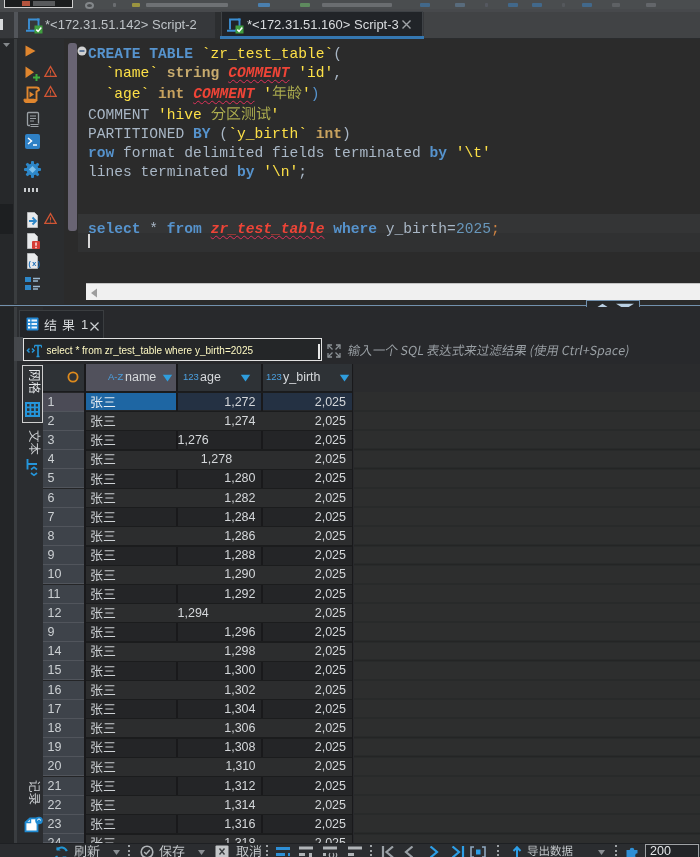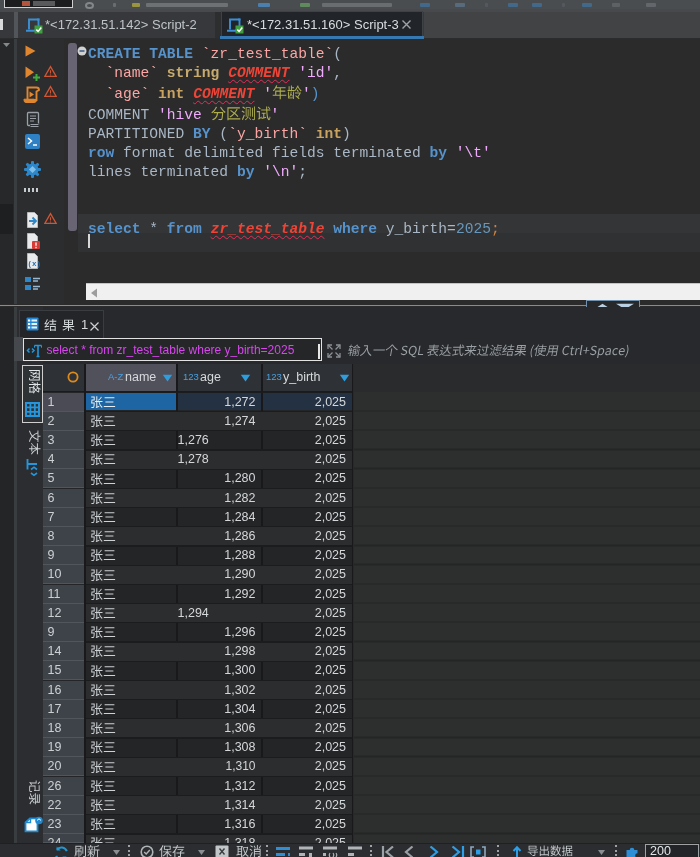--- a/index.html
+++ b/index.html
@@ -1,23 +1,23 @@
 <!DOCTYPE html>
 <html><head><meta charset="utf-8"><style>
 *{margin:0;padding:0;box-sizing:border-box}
 html,body{width:700px;height:857px;overflow:hidden;background:#2b2b2b}
 #app{position:relative;width:700px;height:857px;background:#2b2b2b;font-family:"Liberation Sans",sans-serif;overflow:hidden}
 .abs{position:absolute}
 pre{font-family:"Liberation Mono",monospace;font-size:14.6px;line-height:19px;color:#a9b7c6}
 .kw{color:#5693cd;font-weight:bold}
-.id{color:#fca5a5}
+.id{color:#fde047}
 .ty{color:#c9a35f;font-weight:bold}
 .ty2{color:#c7ab6e;font-weight:bold}
 .er{color:#ee4437;font-weight:bold;font-style:italic;text-decoration:underline wavy #e0315a 1.3px;text-underline-offset:2px}
-.st{color:#f0abfc}
+.st{color:#fde047}
 .nu{color:#6897bb}
 .sc{color:#cc8242}
 </style></head><body>
 <div id="app">
 
 <div class="abs" style="left:0;top:0;width:700px;height:9px;background:#4a4d4f"></div>
 <div class="abs" style="left:4px;top:0;width:69px;height:8px;border:1px solid #d0d0d0;border-top:none;background:#1b1d1e"></div>
 <div class="abs" style="left:22px;top:1px;width:8px;height:5px;background:#b4543e"></div>
 <div class="abs" style="left:33px;top:1px;width:22px;height:5px;background:#585a5c"></div>
 <div class="abs" style="left:85px;top:2px;width:9px;height:7px;border:2px solid #83878a;border-radius:50%"></div>
@@ -191,21 +191,21 @@
 <svg class="abs" style="left:88.5px;top:321px" width="11" height="11" viewBox="0 0 11 11">
       <path d="M1.5 1.5l8 8M9.5 1.5l-8 8" stroke="#ccd0d3" stroke-width="1.2"></path>
     </svg>
 <div class="abs" style="left:14px;top:337px;width:9px;height:24px;background:#45484c"></div>
 <div class="abs" style="left:23px;top:337.5px;width:299px;height:23px;background:#242628;border:1.5px solid #e2e2e2"></div>
 <svg class="abs" style="left:26px;top:343px" width="16" height="16" viewBox="0 0 16 16">
       <path d="M3.5 5.5L1.5 7.5l2 2M6 5.5l2 2-2 2" stroke="#2596d8" stroke-width="1.5" fill="none"></path>
       <path d="M8.5 2.5h7M12 2.5v11M10.5 13.5h3" stroke="#2596d8" stroke-width="1.6" fill="none"></path>
       <path d="M8.5 2.5v2.2M15.5 2.5v2.2" stroke="#2596d8" stroke-width="1"></path>
     </svg>
-<div class="abs" style="left:46.5px;top:341px;height:19px;line-height:19px;color:#d946ef;font-size:12px">select * from zr_test_table where y_birth=2025</div>
+<div class="abs" style="left:46.5px;top:341px;height:19px;line-height:19px;color:#fef9c3;font-size:10px">select * from zr_test_table where y_birth=2025</div>
 <div class="abs" style="left:318px;top:344px;width:2px;height:15px;background:#e8e8e8"></div>
 <svg class="abs" style="left:326px;top:343px" width="16" height="16" viewBox="0 0 16 16">
       <path d="M2 6V2h4M10 2h4v4M14 10v4h-4M6 14H2v-4" stroke="#8a9094" stroke-width="1.3" fill="none"></path>
       <path d="M2 2l4.5 4.5M14 2L9.5 6.5M14 14L9.5 9.5M2 14l4.5-4.5" stroke="#8a9094" stroke-width="1.3"></path>
     </svg>
 <svg style="position:absolute;left:347px;top:342px" width="284" height="17" viewBox="0 -13 284 17">
       <path transform="skewX(-10)" d="M9.2 -5.6V-1.1H9.9V-5.6ZM10.8 -6.1V-0.1C10.8 0.1 10.7 0.1 10.6 0.1C10.4 0.1 9.9 0.1 9.3 0.1C9.5 0.3 9.6 0.7 9.6 0.9C10.3 0.9 10.8 0.9 11.1 0.8C11.4 0.6 11.5 0.4 11.5 -0.1V-6.1ZM0.9 -4.1C1.0 -4.2 1.4 -4.3 1.8 -4.3H2.7V-2.6C1.9 -2.4 1.1 -2.2 0.5 -2.1L0.7 -1.2L2.7 -1.7V1.0H3.6V-1.9L4.6 -2.2L4.5 -3.0L3.6 -2.8V-4.3H4.6V-5.2H3.6V-7.1H2.7V-5.2H1.7C2.0 -6.0 2.3 -7.1 2.5 -8.2H4.6V-9.0H2.7C2.8 -9.5 2.9 -9.9 3.0 -10.3L2.1 -10.5C2.0 -10.0 2.0 -9.5 1.9 -9.0H0.6V-8.2H1.7C1.5 -7.1 1.2 -6.3 1.1 -5.9C1.0 -5.4 0.8 -5.0 0.6 -4.9C0.7 -4.7 0.8 -4.3 0.9 -4.1ZM8.2 -10.5C7.4 -9.2 5.9 -8.0 4.4 -7.3C4.6 -7.1 4.8 -6.8 5.0 -6.6C5.3 -6.8 5.6 -7.0 6.0 -7.2V-6.7H10.6V-7.3C10.9 -7.1 11.2 -6.9 11.6 -6.7C11.7 -7.0 12.0 -7.3 12.2 -7.5C10.9 -8.0 9.7 -8.7 8.7 -9.8L9.0 -10.2ZM6.3 -7.4C7.0 -7.9 7.7 -8.5 8.2 -9.2C8.9 -8.5 9.6 -7.9 10.3 -7.4ZM7.7 -5.1V-4.1H6.0V-5.1ZM5.2 -5.8V1.0H6.0V-1.6H7.7V0.0C7.7 0.1 7.7 0.2 7.6 0.2C7.4 0.2 7.1 0.2 6.7 0.2C6.8 0.4 6.9 0.7 7.0 0.9C7.5 0.9 7.9 0.9 8.1 0.8C8.4 0.7 8.5 0.4 8.5 0.0V-5.8ZM6.0 -3.4H7.7V-2.3H6.0Z M18.1 -7.3C17.3 -3.8 15.7 -1.2 12.9 0.2C13.2 0.4 13.6 0.8 13.8 1.0C16.3 -0.5 17.9 -2.8 18.8 -6.0C19.4 -3.7 20.7 -0.9 23.8 1.0C24.0 0.7 24.4 0.3 24.6 0.2C19.6 -2.8 19.4 -7.5 19.4 -9.7H15.3V-8.8H18.4C18.5 -8.3 18.5 -7.8 18.6 -7.2Z M25.6 -5.4V-4.4H37.0V-5.4Z M43.7 -9.5C44.9 -7.9 47.1 -5.9 49.2 -4.7C49.4 -5.0 49.6 -5.3 49.8 -5.6C47.8 -6.6 45.5 -8.5 44.1 -10.5H43.1C42.2 -8.8 40.0 -6.7 37.7 -5.4C37.9 -5.2 38.2 -4.9 38.3 -4.6C40.5 -5.9 42.7 -7.9 43.7 -9.5ZM43.2 -6.4V1.0H44.2V-6.4Z M56.6 0.2C58.5 0.2 59.7 -1.0 59.7 -2.4C59.7 -3.8 58.9 -4.4 57.8 -4.9L56.5 -5.5C55.8 -5.8 55.0 -6.1 55.0 -7.0C55.0 -7.8 55.7 -8.3 56.7 -8.3C57.6 -8.3 58.2 -8.0 58.8 -7.5L59.4 -8.2C58.8 -8.9 57.8 -9.3 56.7 -9.3C55.0 -9.3 53.8 -8.3 53.8 -6.9C53.8 -5.6 54.8 -4.9 55.7 -4.5L57.0 -4.0C57.9 -3.6 58.5 -3.3 58.5 -2.3C58.5 -1.5 57.8 -0.9 56.6 -0.9C55.7 -0.9 54.7 -1.3 54.1 -2.0L53.4 -1.2C54.2 -0.4 55.3 0.2 56.6 0.2Z M64.9 -0.8C63.2 -0.8 62.2 -2.3 62.2 -4.6C62.2 -6.9 63.2 -8.3 64.9 -8.3C66.5 -8.3 67.6 -6.9 67.6 -4.6C67.6 -2.3 66.5 -0.8 64.9 -0.8ZM67.7 2.3C68.2 2.3 68.7 2.2 69.0 2.1L68.8 1.2C68.5 1.3 68.2 1.3 67.8 1.3C66.8 1.3 66.0 0.9 65.6 0.1C67.5 -0.2 68.8 -2.0 68.8 -4.6C68.8 -7.6 67.2 -9.3 64.9 -9.3C62.6 -9.3 61.0 -7.6 61.0 -4.6C61.0 -1.9 62.3 -0.2 64.3 0.1C64.8 1.4 66.0 2.3 67.7 2.3Z M70.8 0.0H76.0V-1.0H71.9V-9.2H70.8Z M80.9 0.1 81.2 1.0C82.6 0.6 84.8 0.1 86.8 -0.4L86.7 -1.3L83.5 -0.5V-3.4C84.3 -3.8 84.9 -4.3 85.4 -4.8C86.3 -2.0 87.9 0.1 90.6 1.0C90.7 0.7 91.0 0.3 91.2 0.1C89.8 -0.3 88.7 -1.1 87.8 -2.1C88.7 -2.6 89.7 -3.2 90.5 -3.9L89.8 -4.5C89.1 -3.9 88.2 -3.2 87.4 -2.7C86.9 -3.3 86.6 -4.1 86.3 -4.9H90.8V-5.7H85.8V-6.8H89.9V-7.6H85.8V-8.6H90.4V-9.5H85.8V-10.5H84.9V-9.5H80.4V-8.6H84.9V-7.6H80.9V-6.8H84.9V-5.7H79.9V-4.9H84.2C83.0 -3.9 81.1 -2.9 79.5 -2.5C79.7 -2.2 79.9 -1.9 80.1 -1.7C80.9 -2.0 81.8 -2.3 82.6 -2.8V-0.3Z M92.8 -9.8C93.6 -9.3 94.5 -8.7 94.9 -8.2L95.6 -8.8C95.1 -9.3 94.2 -9.9 93.5 -10.3ZM92.3 -7.2C93.1 -6.8 94.1 -6.2 94.5 -5.7L95.2 -6.3C94.7 -6.8 93.8 -7.5 92.9 -7.8ZM98.8 -10.5C98.8 -9.4 98.8 -8.4 98.7 -7.6H95.5V-6.7H98.6C98.4 -4.4 97.6 -2.7 95.4 -1.7C95.6 -1.6 95.9 -1.2 96.0 -1.0C98.0 -1.9 98.9 -3.4 99.3 -5.3C100.0 -3.2 101.0 -1.8 103.0 -1.0C103.1 -1.3 103.3 -1.7 103.5 -1.8C101.4 -2.6 100.4 -4.2 99.9 -6.7H103.3V-7.6H99.6C99.7 -8.5 99.7 -9.4 99.8 -10.5ZM94.9 -4.7H92.2V-3.8H94.0V-1.5C93.4 -1.0 92.7 -0.4 92.1 -0.1L92.5 0.9C93.2 0.4 93.9 -0.2 94.5 -0.7C95.3 0.2 96.5 0.7 98.1 0.8C99.5 0.8 102.0 0.8 103.4 0.7C103.4 0.5 103.6 0.0 103.7 -0.2C102.2 -0.1 99.4 -0.1 98.1 -0.1C96.6 -0.2 95.5 -0.6 94.9 -1.5Z M113.0 -9.9C113.6 -9.4 114.4 -8.8 114.8 -8.3L115.4 -8.9C115.0 -9.3 114.2 -10.0 113.6 -10.4ZM111.2 -10.5C111.2 -9.7 111.2 -8.9 111.2 -8.2H104.8V-7.2H111.3C111.6 -2.6 112.7 1.0 114.7 1.0C115.7 1.0 116.0 0.4 116.2 -1.8C115.9 -1.9 115.6 -2.1 115.4 -2.3C115.3 -0.7 115.2 0.1 114.8 0.1C113.6 0.1 112.6 -3.0 112.3 -7.2H116.0V-8.2H112.2C112.2 -8.9 112.2 -9.7 112.2 -10.5ZM104.8 -0.3 105.1 0.6C106.8 0.3 109.0 -0.2 111.2 -0.8L111.1 -1.6L108.4 -1.0V-4.5H110.8V-5.4H105.2V-4.5H107.5V-0.8Z M126.1 -7.9C125.8 -7.1 125.2 -6.0 124.8 -5.4L125.6 -5.1C126.0 -5.7 126.6 -6.7 127.0 -7.6ZM118.9 -7.5C119.4 -6.8 119.9 -5.7 120.1 -5.1L121.0 -5.5C120.8 -6.1 120.3 -7.1 119.8 -7.8ZM122.4 -10.5V-9.0H117.9V-8.1H122.4V-5.0H117.3V-4.0H121.7C120.6 -2.5 118.7 -1.1 117.0 -0.3C117.3 -0.1 117.6 0.2 117.7 0.5C119.4 -0.4 121.1 -1.9 122.4 -3.5V1.0H123.3V-3.6C124.6 -1.9 126.4 -0.3 128.0 0.5C128.2 0.2 128.5 -0.1 128.7 -0.3C127.0 -1.0 125.1 -2.5 124.0 -4.0H128.4V-5.0H123.3V-8.1H127.9V-9.0H123.3V-10.5Z M130.1 -9.7C130.8 -9.0 131.6 -8.1 132.0 -7.5L132.7 -8.1C132.4 -8.7 131.5 -9.5 130.8 -10.2ZM133.9 -6.0C134.5 -5.2 135.3 -4.1 135.6 -3.4L136.4 -3.9C136.1 -4.6 135.3 -5.6 134.6 -6.4ZM132.4 -5.8H129.7V-4.9H131.5V-1.7C130.9 -1.5 130.2 -0.9 129.6 -0.2L130.2 0.7C130.9 -0.2 131.5 -0.9 131.9 -0.9C132.2 -0.9 132.6 -0.5 133.1 -0.1C134.0 0.4 135.0 0.5 136.6 0.5C137.8 0.5 140.0 0.5 140.9 0.4C140.9 0.1 141.1 -0.3 141.2 -0.6C140.0 -0.5 138.1 -0.4 136.6 -0.4C135.2 -0.4 134.1 -0.5 133.3 -1.0C132.9 -1.2 132.6 -1.5 132.4 -1.6ZM138.1 -10.5V-8.2H133.3V-7.4H138.1V-2.4C138.1 -2.2 138.0 -2.1 137.8 -2.1C137.5 -2.1 136.7 -2.1 135.7 -2.1C135.9 -1.9 136.0 -1.4 136.1 -1.2C137.2 -1.2 138.0 -1.2 138.5 -1.3C138.9 -1.5 139.1 -1.8 139.1 -2.4V-7.4H140.8V-8.2H139.1V-10.5Z M148.2 -2.5V-0.2C148.2 0.6 148.5 0.8 149.5 0.8C149.7 0.8 151.0 0.8 151.2 0.8C152.0 0.8 152.2 0.4 152.3 -0.9C152.1 -1.0 151.8 -1.1 151.7 -1.2C151.6 -0.1 151.5 0.1 151.1 0.1C150.8 0.1 149.7 0.1 149.5 0.1C149.1 0.1 149.0 0.1 149.0 -0.2V-2.5ZM147.2 -2.5C147.0 -1.6 146.7 -0.5 146.2 0.2L146.9 0.4C147.3 -0.2 147.7 -1.4 147.9 -2.2ZM149.3 -3.0C149.8 -2.4 150.4 -1.6 150.6 -1.1L151.2 -1.4C151.0 -2.0 150.4 -2.8 149.9 -3.3ZM151.7 -2.5C152.3 -1.6 152.9 -0.5 153.1 0.3L153.7 -0.1C153.5 -0.8 152.9 -1.9 152.3 -2.7ZM142.7 -9.6C143.4 -9.2 144.3 -8.5 144.7 -8.1L145.3 -8.7C144.8 -9.1 144.0 -9.8 143.3 -10.2ZM142.1 -6.2C142.9 -5.9 143.7 -5.3 144.2 -4.9L144.7 -5.5C144.3 -5.9 143.4 -6.5 142.7 -6.9ZM142.4 0.1 143.2 0.6C143.8 -0.5 144.5 -2.0 145.0 -3.2L144.2 -3.8C143.7 -2.4 142.9 -0.8 142.4 0.1ZM145.7 -8.1V-5.5C145.7 -3.8 145.6 -1.3 144.5 0.5C144.6 0.6 145.0 0.9 145.1 1.1C146.3 -0.8 146.6 -3.6 146.6 -5.5V-7.4H152.5C152.4 -7.0 152.2 -6.5 152.1 -6.2L152.7 -6.0C153.0 -6.5 153.3 -7.3 153.6 -8.0L153.0 -8.2L152.9 -8.1H149.6V-8.9H153.1V-9.7H149.6V-10.5H148.7V-8.1ZM148.4 -7.2V-6.1L147.0 -6.0L147.1 -5.3L148.4 -5.4V-4.9C148.4 -4.1 148.7 -3.9 149.8 -3.9C150.0 -3.9 151.6 -3.9 151.8 -3.9C152.7 -3.9 152.9 -4.1 153.0 -5.2C152.8 -5.3 152.4 -5.4 152.3 -5.5C152.2 -4.7 152.1 -4.6 151.7 -4.6C151.4 -4.6 150.1 -4.6 149.8 -4.6C149.3 -4.6 149.2 -4.7 149.2 -4.9V-5.5L151.6 -5.7L151.5 -6.4L149.2 -6.2V-7.2Z M154.6 -0.7 154.7 0.3C156.0 0.0 157.6 -0.3 159.2 -0.7L159.1 -1.6C157.4 -1.2 155.7 -0.9 154.6 -0.7ZM154.8 -5.3C155.0 -5.4 155.3 -5.5 156.9 -5.7C156.3 -4.9 155.8 -4.3 155.6 -4.0C155.2 -3.6 154.9 -3.3 154.6 -3.2C154.7 -3.0 154.9 -2.5 154.9 -2.3C155.2 -2.5 155.7 -2.6 159.1 -3.2C159.1 -3.4 159.1 -3.8 159.1 -4.0L156.3 -3.6C157.3 -4.7 158.3 -6.0 159.2 -7.3L158.3 -7.9C158.1 -7.4 157.8 -7.0 157.5 -6.5L155.8 -6.4C156.6 -7.4 157.3 -8.8 157.9 -10.0L156.9 -10.4C156.4 -9.0 155.5 -7.4 155.2 -7.0C154.9 -6.6 154.7 -6.3 154.5 -6.3C154.6 -6.0 154.8 -5.5 154.8 -5.3ZM162.1 -10.5V-8.8H159.2V-7.9H162.1V-6.0H159.5V-5.1H165.7V-6.0H163.1V-7.9H165.9V-8.8H163.1V-10.5ZM159.9 -3.8V1.0H160.8V0.5H164.4V0.9H165.4V-3.8ZM160.8 -0.4V-3.0H164.4V-0.4Z M168.6 -9.9V-4.9H172.4V-3.9H167.4V-3.0H171.6C170.5 -1.8 168.7 -0.7 167.1 -0.2C167.3 0.0 167.6 0.4 167.7 0.6C169.4 -0.0 171.2 -1.2 172.4 -2.6V1.0H173.4V-2.7C174.6 -1.3 176.4 -0.1 178.0 0.5C178.2 0.3 178.5 -0.1 178.7 -0.3C177.1 -0.8 175.3 -1.9 174.1 -3.0H178.4V-3.9H173.4V-4.9H177.2V-9.9ZM169.6 -7.0H172.4V-5.7H169.6ZM173.4 -7.0H176.2V-5.7H173.4ZM169.6 -9.1H172.4V-7.8H169.6ZM173.4 -9.1H176.2V-7.8H173.4Z M184.9 2.5 185.6 2.1C184.5 0.4 184.0 -1.8 184.0 -3.9C184.0 -6.0 184.5 -8.1 185.6 -9.9L184.9 -10.2C183.8 -8.3 183.1 -6.3 183.1 -3.9C183.1 -1.4 183.8 0.6 184.9 2.5Z M193.6 -10.5V-9.1H190.2V-8.2H193.6V-7.0H190.5V-3.6H193.6C193.5 -2.9 193.3 -2.2 192.9 -1.6C192.2 -2.1 191.7 -2.7 191.3 -3.3L190.5 -3.1C191.0 -2.2 191.6 -1.6 192.3 -1.0C191.8 -0.5 190.9 -0.1 189.7 0.3C189.9 0.5 190.2 0.8 190.3 1.0C191.6 0.7 192.5 0.1 193.1 -0.5C194.4 0.3 195.9 0.8 197.7 1.0C197.9 0.8 198.1 0.4 198.3 0.2C196.5 -0.0 194.9 -0.5 193.7 -1.2C194.2 -1.9 194.4 -2.7 194.5 -3.6H197.8V-7.0H194.5V-8.2H198.2V-9.1H194.5V-10.5ZM191.4 -6.2H193.6V-4.9L193.6 -4.4H191.4ZM194.5 -6.2H196.9V-4.4H194.5L194.5 -4.9ZM189.6 -10.5C188.9 -8.6 187.7 -6.8 186.4 -5.6C186.6 -5.4 186.8 -4.9 186.9 -4.7C187.4 -5.1 187.9 -5.7 188.3 -6.3V1.1H189.2V-7.7C189.7 -8.5 190.1 -9.4 190.5 -10.2Z M200.6 -9.6V-5.1C200.6 -3.3 200.4 -1.1 199.0 0.5C199.3 0.6 199.6 0.9 199.8 1.1C200.7 0.0 201.2 -1.4 201.3 -2.8H204.5V0.9H205.4V-2.8H208.8V-0.3C208.8 -0.1 208.7 0.0 208.5 0.0C208.2 0.1 207.4 0.1 206.5 0.0C206.6 0.3 206.8 0.7 206.8 0.9C208.0 0.9 208.7 0.9 209.2 0.8C209.6 0.6 209.7 0.3 209.7 -0.3V-9.6ZM201.5 -8.7H204.5V-6.7H201.5ZM208.8 -8.7V-6.7H205.4V-8.7ZM201.5 -5.8H204.5V-3.7H201.4C201.5 -4.2 201.5 -4.7 201.5 -5.1ZM208.8 -5.8V-3.7H205.4V-5.8Z M218.7 0.2C219.8 0.2 220.7 -0.3 221.5 -1.2L220.8 -1.9C220.2 -1.2 219.6 -0.9 218.7 -0.9C217.0 -0.9 215.9 -2.3 215.9 -4.6C215.9 -6.9 217.0 -8.3 218.7 -8.3C219.5 -8.3 220.1 -8.0 220.6 -7.5L221.2 -8.2C220.7 -8.8 219.8 -9.3 218.7 -9.3C216.4 -9.3 214.7 -7.5 214.7 -4.6C214.7 -1.6 216.4 0.2 218.7 0.2Z M225.2 0.2C225.6 0.2 226.1 0.0 226.5 -0.1L226.2 -1.0C226.0 -0.9 225.7 -0.8 225.5 -0.8C224.7 -0.8 224.4 -1.2 224.4 -2.1V-5.9H226.3V-6.8H224.4V-8.7H223.5L223.3 -6.8L222.3 -6.7V-5.9H223.3V-2.1C223.3 -0.7 223.8 0.2 225.2 0.2Z M227.8 0.0H228.9V-4.4C229.4 -5.5 230.1 -5.9 230.6 -5.9C230.9 -5.9 231.1 -5.9 231.3 -5.8L231.5 -6.8C231.3 -6.9 231.1 -7.0 230.8 -7.0C230.0 -7.0 229.3 -6.4 228.9 -5.6H228.8L228.7 -6.8H227.8Z M233.8 0.2C234.1 0.2 234.3 0.1 234.5 0.1L234.3 -0.8C234.2 -0.8 234.2 -0.8 234.1 -0.8C233.9 -0.8 233.8 -0.9 233.8 -1.3V-10.0H232.6V-1.4C232.6 -0.4 233.0 0.2 233.8 0.2Z M238.0 -1.5H239.0V-4.2H241.5V-5.0H239.0V-7.8H238.0V-5.0H235.5V-4.2H238.0Z M245.8 0.2C247.7 0.2 248.9 -1.0 248.9 -2.4C248.9 -3.8 248.1 -4.4 247.0 -4.9L245.7 -5.5C245.0 -5.8 244.2 -6.1 244.2 -7.0C244.2 -7.8 244.8 -8.3 245.9 -8.3C246.7 -8.3 247.4 -8.0 248.0 -7.5L248.6 -8.2C247.9 -8.9 247.0 -9.3 245.9 -9.3C244.2 -9.3 243.0 -8.3 243.0 -6.9C243.0 -5.6 244.0 -4.9 244.9 -4.5L246.2 -4.0C247.0 -3.6 247.7 -3.3 247.7 -2.3C247.7 -1.5 247.0 -0.9 245.8 -0.9C244.8 -0.9 243.9 -1.3 243.3 -2.0L242.6 -1.2C243.4 -0.4 244.5 0.2 245.8 0.2Z M250.6 2.9H251.7V0.6L251.7 -0.6C252.3 -0.1 252.9 0.2 253.6 0.2C255.1 0.2 256.5 -1.2 256.5 -3.5C256.5 -5.6 255.6 -7.0 253.8 -7.0C253.0 -7.0 252.3 -6.5 251.6 -6.0H251.6L251.5 -6.8H250.6ZM253.4 -0.8C252.9 -0.8 252.3 -1.0 251.7 -1.5V-5.1C252.4 -5.7 253.0 -6.0 253.5 -6.0C254.8 -6.0 255.3 -5.0 255.3 -3.5C255.3 -1.8 254.5 -0.8 253.4 -0.8Z M259.9 0.2C260.7 0.2 261.5 -0.3 262.1 -0.8H262.2L262.3 0.0H263.2V-4.2C263.2 -5.9 262.5 -7.0 260.9 -7.0C259.8 -7.0 258.8 -6.5 258.2 -6.1L258.6 -5.3C259.2 -5.7 259.9 -6.0 260.7 -6.0C261.8 -6.0 262.1 -5.2 262.1 -4.3C259.2 -4.0 257.9 -3.2 257.9 -1.8C257.9 -0.5 258.7 0.2 259.9 0.2ZM260.2 -0.8C259.5 -0.8 259.0 -1.1 259.0 -1.8C259.0 -2.7 259.8 -3.3 262.1 -3.5V-1.7C261.4 -1.1 260.9 -0.8 260.2 -0.8Z M268.0 0.2C268.8 0.2 269.6 -0.2 270.2 -0.7L269.7 -1.5C269.3 -1.1 268.8 -0.8 268.1 -0.8C266.9 -0.8 266.0 -1.8 266.0 -3.4C266.0 -5.0 266.9 -6.0 268.2 -6.0C268.7 -6.0 269.1 -5.8 269.5 -5.4L270.1 -6.2C269.6 -6.6 269.0 -7.0 268.1 -7.0C266.4 -7.0 264.9 -5.7 264.9 -3.4C264.9 -1.1 266.2 0.2 268.0 0.2Z M274.5 0.2C275.4 0.2 276.1 -0.1 276.7 -0.5L276.3 -1.3C275.8 -1.0 275.3 -0.8 274.6 -0.8C273.3 -0.8 272.4 -1.7 272.4 -3.1H276.9C277.0 -3.3 277.0 -3.5 277.0 -3.8C277.0 -5.7 276.0 -7.0 274.3 -7.0C272.7 -7.0 271.2 -5.6 271.2 -3.4C271.2 -1.2 272.7 0.2 274.5 0.2ZM272.3 -3.9C272.5 -5.3 273.3 -6.1 274.3 -6.1C275.4 -6.1 276.0 -5.3 276.0 -3.9Z M278.7 2.5C279.9 0.6 280.6 -1.4 280.6 -3.9C280.6 -6.3 279.9 -8.3 278.7 -10.2L278.0 -9.9C279.1 -8.1 279.6 -6.0 279.6 -3.9C279.6 -1.8 279.1 0.4 278.0 2.1Z" fill="#9aa0a5"></path>
     </svg>
 <div class="abs" style="left:22px;top:364.5px;width:21px;height:58px;background:#2f3235;border:1.5px solid #cfcfcf"></div>
 <svg style="position:absolute;left:26px;top:369px" width="17" height="27" viewBox="0 0 17 27">
@@ -296,21 +296,21 @@
     </svg>
     <div class="abs" style="left:177.5px;top:430.9px;width:78px;height:19.2px;line-height:19.2px;font-size:12.5px;color:#d4d7da;text-align:left;overflow:hidden">1,276</div>
     <div class="abs" style="left:262.5px;top:430.9px;width:83.5px;height:19.2px;line-height:19.2px;font-size:12.5px;color:#d4d7da;text-align:right;overflow:hidden">2,025</div>
     <div class="abs" style="left:85.5px;top:450.1px;width:266.5px;height:19.2px;background:#2c2d2e"></div>
     <div class="abs" style="left:85.5px;top:449.4px;width:266.5px;height:1.2px;background:#1b1c1d"></div>
     <div class="abs" style="left:43px;top:450.1px;width:41px;height:19.2px;background:#3e434a;border-bottom:1px solid #51555c"></div>
     <div class="abs" style="left:47.5px;top:450.1px;width:36px;height:19.2px;line-height:19.2px;font-size:12.5px;color:#ccd0d3;overflow:hidden">4</div>
     <svg style="position:absolute;left:89.5px;top:451.3px" width="28" height="17" viewBox="0 -13 28 17">
       <path d="M11.0 -10.3C10.3 -9.0 9.1 -7.7 7.8 -6.9C8.0 -6.8 8.4 -6.4 8.5 -6.3C9.8 -7.2 11.1 -8.6 11.9 -10.1ZM1.5 -7.5C1.5 -6.2 1.3 -4.6 1.1 -3.5H3.7C3.6 -1.2 3.5 -0.3 3.2 -0.0C3.1 0.1 3.0 0.1 2.8 0.1C2.5 0.1 1.9 0.1 1.2 0.0C1.4 0.3 1.5 0.7 1.5 0.9C2.2 0.9 2.8 0.9 3.2 0.9C3.6 0.9 3.8 0.8 4.0 0.5C4.4 0.2 4.6 -1.0 4.7 -4.0C4.7 -4.2 4.8 -4.4 4.8 -4.4H2.2C2.2 -5.1 2.3 -5.8 2.4 -6.6H4.7V-10.4H1.2V-9.5H3.7V-7.5ZM6.2 1.1C6.4 0.9 6.7 0.8 9.3 -0.3C9.3 -0.5 9.3 -0.9 9.3 -1.2L7.3 -0.5V-4.9H8.6C9.2 -2.4 10.3 -0.3 12.0 0.9C12.1 0.6 12.4 0.3 12.6 0.1C11.1 -0.9 10.0 -2.8 9.5 -4.9H12.5V-5.9H7.3V-10.7H6.3V-5.9H4.9V-4.9H6.3V-0.6C6.3 -0.1 6.0 0.2 5.7 0.3C5.9 0.5 6.1 0.9 6.2 1.1Z M14.6 -9.7V-8.7H24.4V-9.7ZM15.4 -5.4V-4.4H23.4V-5.4ZM13.8 -0.9V0.1H25.1V-0.9Z" fill="#ced2d5"></path>
     </svg>
-    <div class="abs" style="left:177.5px;top:450.1px;width:78px;height:19.2px;line-height:19.2px;font-size:12.5px;color:#d4d7da;text-align:left;overflow:hidden">1,278</div>
+    <div class="abs" style="left:177.5px;top:450.1px;width:78px;height:19.2px;line-height:19.2px;font-size:12.5px;color:#d4d7da;text-align:center;overflow:hidden">1,278</div>
     <div class="abs" style="left:262.5px;top:450.1px;width:83.5px;height:19.2px;line-height:19.2px;font-size:12.5px;color:#d4d7da;text-align:right;overflow:hidden">2,025</div>
     <div class="abs" style="left:85.5px;top:468.6px;width:266.5px;height:1.2px;background:#1b1c1d"></div>
     <div class="abs" style="left:43px;top:469.3px;width:41px;height:19.2px;background:#3e434a;border-bottom:1px solid #51555c"></div>
     <div class="abs" style="left:47.5px;top:469.3px;width:36px;height:19.2px;line-height:19.2px;font-size:12.5px;color:#ccd0d3;overflow:hidden">5</div>
     <svg style="position:absolute;left:89.5px;top:470.5px" width="28" height="17" viewBox="0 -13 28 17">
       <path d="M11.0 -10.3C10.3 -9.0 9.1 -7.7 7.8 -6.9C8.0 -6.8 8.4 -6.4 8.5 -6.3C9.8 -7.2 11.1 -8.6 11.9 -10.1ZM1.5 -7.5C1.5 -6.2 1.3 -4.6 1.1 -3.5H3.7C3.6 -1.2 3.5 -0.3 3.2 -0.0C3.1 0.1 3.0 0.1 2.8 0.1C2.5 0.1 1.9 0.1 1.2 0.0C1.4 0.3 1.5 0.7 1.5 0.9C2.2 0.9 2.8 0.9 3.2 0.9C3.6 0.9 3.8 0.8 4.0 0.5C4.4 0.2 4.6 -1.0 4.7 -4.0C4.7 -4.2 4.8 -4.4 4.8 -4.4H2.2C2.2 -5.1 2.3 -5.8 2.4 -6.6H4.7V-10.4H1.2V-9.5H3.7V-7.5ZM6.2 1.1C6.4 0.9 6.7 0.8 9.3 -0.3C9.3 -0.5 9.3 -0.9 9.3 -1.2L7.3 -0.5V-4.9H8.6C9.2 -2.4 10.3 -0.3 12.0 0.9C12.1 0.6 12.4 0.3 12.6 0.1C11.1 -0.9 10.0 -2.8 9.5 -4.9H12.5V-5.9H7.3V-10.7H6.3V-5.9H4.9V-4.9H6.3V-0.6C6.3 -0.1 6.0 0.2 5.7 0.3C5.9 0.5 6.1 0.9 6.2 1.1Z M14.6 -9.7V-8.7H24.4V-9.7ZM15.4 -5.4V-4.4H23.4V-5.4ZM13.8 -0.9V0.1H25.1V-0.9Z" fill="#ced2d5"></path>
     </svg>
     <div class="abs" style="left:177.5px;top:469.3px;width:78px;height:19.2px;line-height:19.2px;font-size:12.5px;color:#d4d7da;text-align:right;overflow:hidden">1,280</div>
     <div class="abs" style="left:262.5px;top:469.3px;width:83.5px;height:19.2px;line-height:19.2px;font-size:12.5px;color:#d4d7da;text-align:right;overflow:hidden">2,025</div>
     <div class="abs" style="left:85.5px;top:488.5px;width:266.5px;height:19.2px;background:#2c2d2e"></div>
@@ -436,21 +436,21 @@
     <div class="abs" style="left:85.5px;top:756.6px;width:266.5px;height:1.2px;background:#1b1c1d"></div>
     <div class="abs" style="left:43px;top:757.3px;width:41px;height:19.2px;background:#3e434a;border-bottom:1px solid #51555c"></div>
     <div class="abs" style="left:47.5px;top:757.3px;width:36px;height:19.2px;line-height:19.2px;font-size:12.5px;color:#ccd0d3;overflow:hidden">20</div>
     <svg style="position:absolute;left:89.5px;top:758.5px" width="28" height="17" viewBox="0 -13 28 17">
       <path d="M11.0 -10.3C10.3 -9.0 9.1 -7.7 7.8 -6.9C8.0 -6.8 8.4 -6.4 8.5 -6.3C9.8 -7.2 11.1 -8.6 11.9 -10.1ZM1.5 -7.5C1.5 -6.2 1.3 -4.6 1.1 -3.5H3.7C3.6 -1.2 3.5 -0.3 3.2 -0.0C3.1 0.1 3.0 0.1 2.8 0.1C2.5 0.1 1.9 0.1 1.2 0.0C1.4 0.3 1.5 0.7 1.5 0.9C2.2 0.9 2.8 0.9 3.2 0.9C3.6 0.9 3.8 0.8 4.0 0.5C4.4 0.2 4.6 -1.0 4.7 -4.0C4.7 -4.2 4.8 -4.4 4.8 -4.4H2.2C2.2 -5.1 2.3 -5.8 2.4 -6.6H4.7V-10.4H1.2V-9.5H3.7V-7.5ZM6.2 1.1C6.4 0.9 6.7 0.8 9.3 -0.3C9.3 -0.5 9.3 -0.9 9.3 -1.2L7.3 -0.5V-4.9H8.6C9.2 -2.4 10.3 -0.3 12.0 0.9C12.1 0.6 12.4 0.3 12.6 0.1C11.1 -0.9 10.0 -2.8 9.5 -4.9H12.5V-5.9H7.3V-10.7H6.3V-5.9H4.9V-4.9H6.3V-0.6C6.3 -0.1 6.0 0.2 5.7 0.3C5.9 0.5 6.1 0.9 6.2 1.1Z M14.6 -9.7V-8.7H24.4V-9.7ZM15.4 -5.4V-4.4H23.4V-5.4ZM13.8 -0.9V0.1H25.1V-0.9Z" fill="#ced2d5"></path>
     </svg>
     <div class="abs" style="left:177.5px;top:757.3px;width:78px;height:19.2px;line-height:19.2px;font-size:12px;color:#d4d7da;text-align:right;overflow:hidden">1,310</div>
     <div class="abs" style="left:262.5px;top:757.3px;width:83.5px;height:19.2px;line-height:19.2px;font-size:12.5px;color:#d4d7da;text-align:right;overflow:hidden">2,025</div>
     <div class="abs" style="left:85.5px;top:775.8px;width:266.5px;height:1.2px;background:#1b1c1d"></div>
     <div class="abs" style="left:43px;top:776.5px;width:41px;height:19.2px;background:#3e434a;border-bottom:1px solid #51555c"></div>
-    <div class="abs" style="left:47.5px;top:776.5px;width:36px;height:19.2px;line-height:19.2px;font-size:12.5px;color:#ccd0d3;overflow:hidden">26</div>
+    <div class="abs" style="left:47.5px;top:776.5px;width:36px;height:19.2px;line-height:19.2px;font-size:12.5px;color:#ccd0d3;overflow:hidden">21</div>
     <svg style="position:absolute;left:89.5px;top:777.7px" width="28" height="17" viewBox="0 -13 28 17">
       <path d="M11.0 -10.3C10.3 -9.0 9.1 -7.7 7.8 -6.9C8.0 -6.8 8.4 -6.4 8.5 -6.3C9.8 -7.2 11.1 -8.6 11.9 -10.1ZM1.5 -7.5C1.5 -6.2 1.3 -4.6 1.1 -3.5H3.7C3.6 -1.2 3.5 -0.3 3.2 -0.0C3.1 0.1 3.0 0.1 2.8 0.1C2.5 0.1 1.9 0.1 1.2 0.0C1.4 0.3 1.5 0.7 1.5 0.9C2.2 0.9 2.8 0.9 3.2 0.9C3.6 0.9 3.8 0.8 4.0 0.5C4.4 0.2 4.6 -1.0 4.7 -4.0C4.7 -4.2 4.8 -4.4 4.8 -4.4H2.2C2.2 -5.1 2.3 -5.8 2.4 -6.6H4.7V-10.4H1.2V-9.5H3.7V-7.5ZM6.2 1.1C6.4 0.9 6.7 0.8 9.3 -0.3C9.3 -0.5 9.3 -0.9 9.3 -1.2L7.3 -0.5V-4.9H8.6C9.2 -2.4 10.3 -0.3 12.0 0.9C12.1 0.6 12.4 0.3 12.6 0.1C11.1 -0.9 10.0 -2.8 9.5 -4.9H12.5V-5.9H7.3V-10.7H6.3V-5.9H4.9V-4.9H6.3V-0.6C6.3 -0.1 6.0 0.2 5.7 0.3C5.9 0.5 6.1 0.9 6.2 1.1Z M14.6 -9.7V-8.7H24.4V-9.7ZM15.4 -5.4V-4.4H23.4V-5.4ZM13.8 -0.9V0.1H25.1V-0.9Z" fill="#ced2d5"></path>
     </svg>
     <div class="abs" style="left:177.5px;top:776.5px;width:78px;height:19.2px;line-height:19.2px;font-size:12.5px;color:#d4d7da;text-align:right;overflow:hidden">1,312</div>
     <div class="abs" style="left:262.5px;top:776.5px;width:83.5px;height:19.2px;line-height:19.2px;font-size:12.5px;color:#d4d7da;text-align:right;overflow:hidden">2,025</div>
     <div class="abs" style="left:85.5px;top:795.7px;width:266.5px;height:19.2px;background:#2c2d2e"></div>
     <div class="abs" style="left:85.5px;top:795.0px;width:266.5px;height:1.2px;background:#1b1c1d"></div>
     <div class="abs" style="left:43px;top:795.7px;width:41px;height:19.2px;background:#3e434a;border-bottom:1px solid #51555c"></div>
     <div class="abs" style="left:47.5px;top:795.7px;width:36px;height:19.2px;line-height:19.2px;font-size:12.5px;color:#ccd0d3;overflow:hidden">22</div>
     <svg style="position:absolute;left:89.5px;top:796.9000000000001px" width="28" height="17" viewBox="0 -13 28 17">

